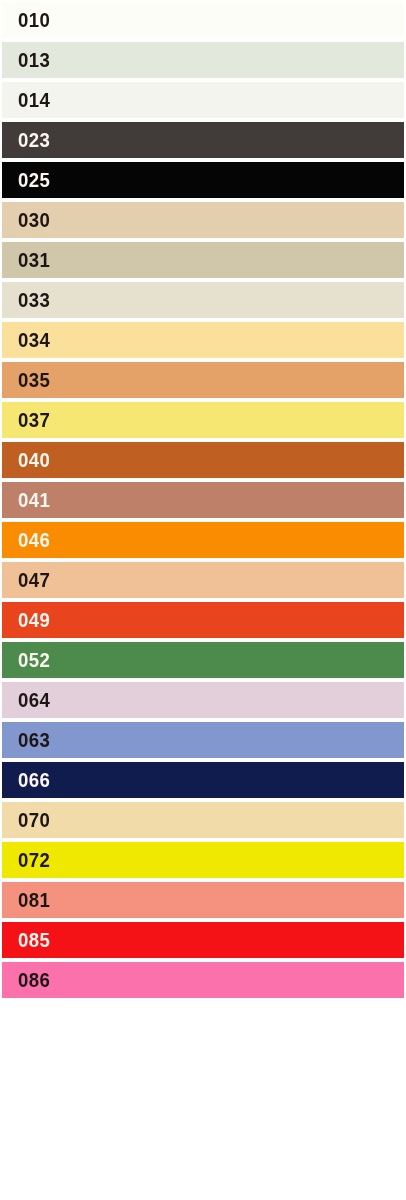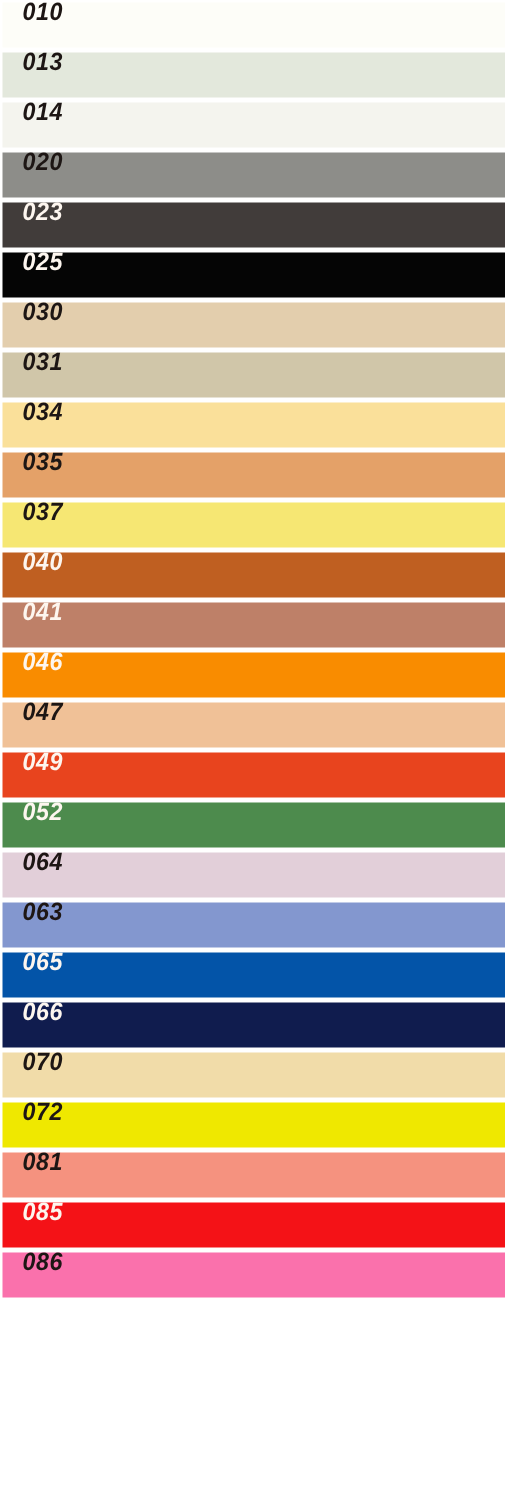--- a/index.html
+++ b/index.html
@@ -18,22 +18,22 @@
     display:flex;
     flex-direction:column;
     padding:0;
   }
   .swatch-row {
     position:relative;
     width:100%;
     height:40px;
     flex:0 0 40px;
     display:flex;
+    align-items:center;
     background:#ffffff;
-    font-style:italic;
   }
   .swatch-fill {
     position:absolute;
     left:2px;
     right:2px;
     top:2px;
     bottom:2px;
     border-radius:0;
   }
   .swatch-label {
@@ -63,39 +63,39 @@
       <span class="swatch-label" style="color: rgb(29, 22, 20);">010</span>
     </div>
     <div class="swatch-row light">
       <div class="swatch-fill" style="background: rgb(227, 232, 220);"></div>
       <span class="swatch-label" style="color: rgb(29, 22, 20);">013</span>
     </div>
     <div class="swatch-row light">
       <div class="swatch-fill" style="background: rgb(244, 244, 238);"></div>
       <span class="swatch-label" style="color: rgb(29, 22, 20);">014</span>
     </div>
-    <div class="swatch-row light">
-      <div class="swatch-fill" style="background: rgb(141, 141, 137);"></div>
-      <span class="swatch-label" style="color: rgb(29, 22, 20);">020</span>
-    </div>
     <div class="swatch-row dark">
       <div class="swatch-fill" style="background: rgb(65, 60, 58);"></div>
       <span class="swatch-label" style="color: rgb(253, 246, 239);">023</span>
     </div>
     <div class="swatch-row dark">
       <div class="swatch-fill" style="background: rgb(5, 5, 5);"></div>
       <span class="swatch-label" style="color: rgb(253, 246, 239);">025</span>
     </div>
     <div class="swatch-row light">
       <div class="swatch-fill" style="background: rgb(227, 206, 173);"></div>
       <span class="swatch-label" style="color: rgb(29, 22, 20);">030</span>
     </div>
     <div class="swatch-row light">
       <div class="swatch-fill" style="background: rgb(208, 198, 169);"></div>
       <span class="swatch-label" style="color: rgb(29, 22, 20);">031</span>
+    </div>
+    <div class="swatch-row light">
+      <div class="swatch-fill" style="background: rgb(230, 225, 206);"></div>
+      <span class="swatch-label" style="color: rgb(29, 22, 20);">033</span>
     </div>
     <div class="swatch-row light">
       <div class="swatch-fill" style="background: rgb(250, 224, 154);"></div>
       <span class="swatch-label" style="color: rgb(29, 22, 20);">034</span>
     </div>
     <div class="swatch-row light">
       <div class="swatch-fill" style="background: rgb(228, 161, 104);"></div>
       <span class="swatch-label" style="color: rgb(29, 22, 20);">035</span>
     </div>
     <div class="swatch-row light">
@@ -128,24 +128,20 @@
     </div>
     <div class="swatch-row light">
       <div class="swatch-fill" style="background: rgb(226, 207, 217);"></div>
       <span class="swatch-label" style="color: rgb(29, 22, 20);">064</span>
     </div>
     <div class="swatch-row light">
       <div class="swatch-fill" style="background: rgb(131, 151, 207);"></div>
       <span class="swatch-label" style="color: rgb(29, 22, 20);">063</span>
     </div>
     <div class="swatch-row dark">
-      <div class="swatch-fill" style="background: rgb(3, 84, 168);"></div>
-      <span class="swatch-label" style="color: rgb(253, 246, 239);">065</span>
-    </div>
-    <div class="swatch-row dark">
       <div class="swatch-fill" style="background: rgb(16, 28, 78);"></div>
       <span class="swatch-label" style="color: rgb(253, 246, 239);">066</span>
     </div>
     <div class="swatch-row light">
       <div class="swatch-fill" style="background: rgb(241, 220, 169);"></div>
       <span class="swatch-label" style="color: rgb(29, 22, 20);">070</span>
     </div>
     <div class="swatch-row light">
       <div class="swatch-fill" style="background: rgb(239, 232, 0);"></div>
       <span class="swatch-label" style="color: rgb(29, 22, 20);">072</span>

